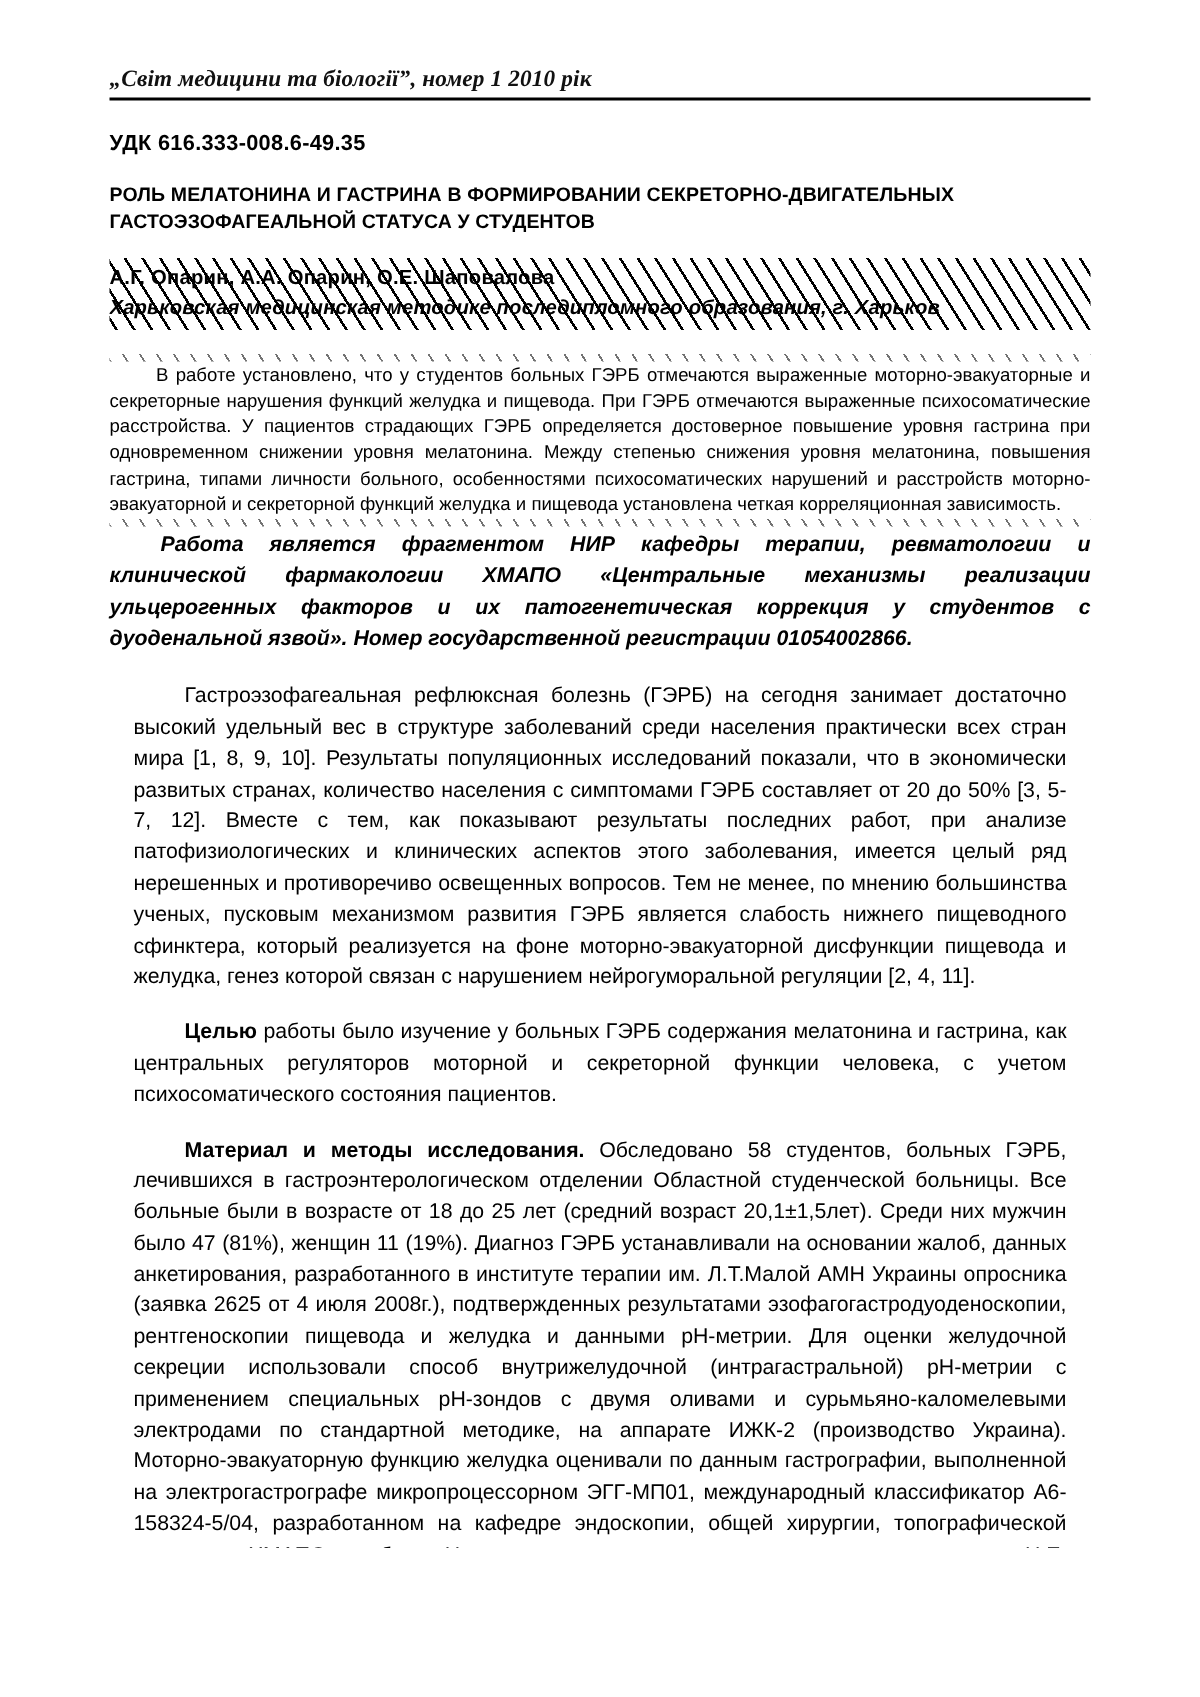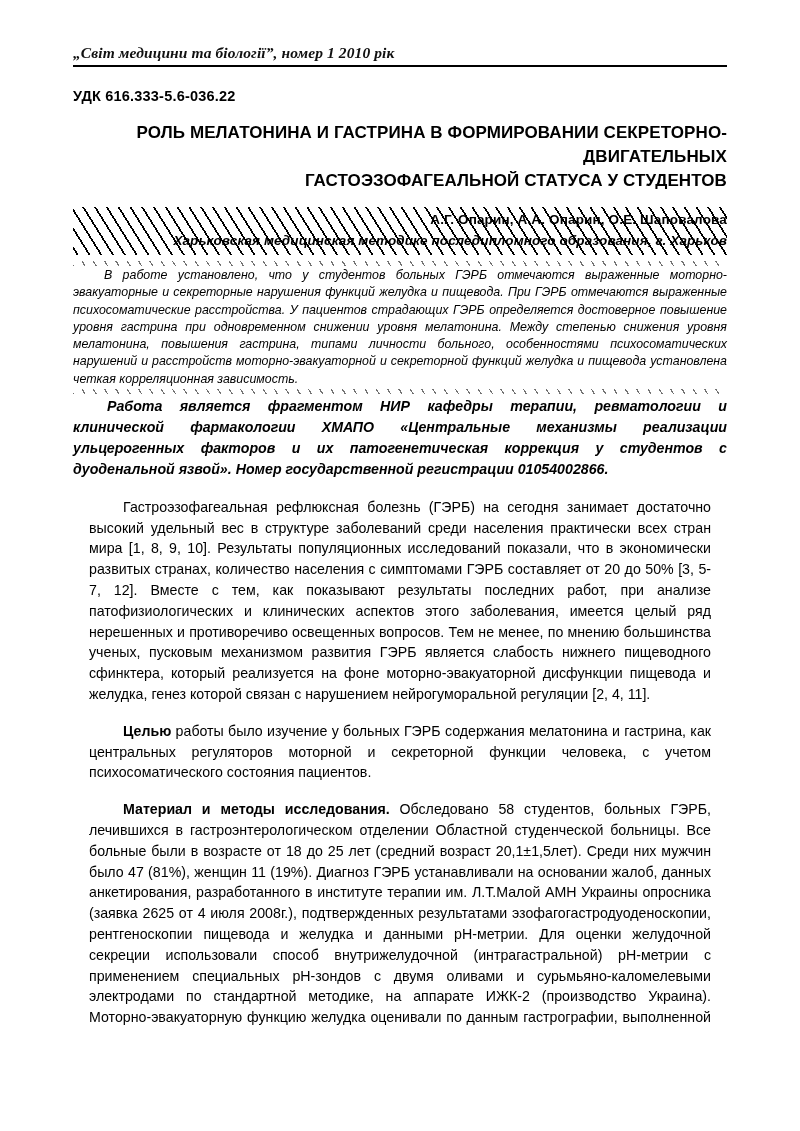--- a/index.html
+++ b/index.html
@@ -46,34 +46,34 @@
   .udc {
     margin-top: 21px;
     font-size: 14.5px;
     font-weight: bold;
     letter-spacing: 0.2px;
   }
 
   
   .doc-title {
     margin-top: 17px;
-    font-size: 17px;
-    font-weight: bold;
-    text-align: right;
+    font-size: 13px;
+    font-weight: bold;
+    text-align: left;
     line-height: 1.42;
     letter-spacing: 0.1px;
   }
   .doc-title .tline { display: block; }
 
   
   .authors-block {
     position: relative;
     margin-top: 14px;
     padding: 3px 0 4px 0;
-    text-align: right;
+    text-align: left;
     overflow: hidden;
   }
   .authors-block .hatch {
     position: absolute;
     left: -8px; right: -8px; top: 0; bottom: 0;
     background-image: repeating-linear-gradient(
         58deg,
         #000 0px, #000 1.7px,
         rgba(255,255,255,0) 1.7px, rgba(255,255,255,0) 10px);
     pointer-events: none;
@@ -91,27 +91,26 @@
     font-size: 13.5px;
     font-weight: bold;
     font-style: italic;
     line-height: 1.5;
     letter-spacing: 0.1px;
   }
 
   
   .abstract {
     position: relative;
-    margin-top: 6px;
+    margin-top: 16px;
     padding: 6px 0 6px 0;
     font-size: 12.4px;
     line-height: 1.39;
     text-align: justify;
     text-justify: inter-word;
-    font-style: italic;
   }
   .abstract .speck-top,
   .abstract .speck-bottom {
     position: absolute;
     left: 0; right: 0;
     height: 5px;
     background-image: repeating-linear-gradient(
         58deg,
         rgba(90,90,90,0.85) 0px, rgba(90,90,90,0.85) 1.2px,
         rgba(255,255,255,0) 1.2px, rgba(255,255,255,0) 9.6px);
@@ -166,21 +165,21 @@
 </style>
 </head>
 <body>
 
 <div class="page">
 
   <div class="content">
 
     <div class="journal-header">„Світ медицини та біології”, номер 1 2010 рік</div>
 
-    <div class="udc">УДК 616.333-5.6-036.22</div>
+    <div class="udc">УДК 616.333-008.6-49.35</div>
 
     <div class="doc-title">
       <span class="tline">РОЛЬ МЕЛАТОНИНА И ГАСТРИНА В ФОРМИРОВАНИИ СЕКРЕТОРНО-ДВИГАТЕЛЬНЫХ</span>
       <span class="tline">ГАСТОЭЗОФАГЕАЛЬНОЙ СТАТУСА У СТУДЕНТОВ</span>
     </div>
 
     <div class="authors-block">
       <div class="hatch"></div>
       <div class="authors-line">А.Г. Опарин, А.А. Опарин, О.Е. Шаповалова</div>
       <div class="affil-line">Харьковская медицинская методике последипломного образования, г. Харьков</div>

